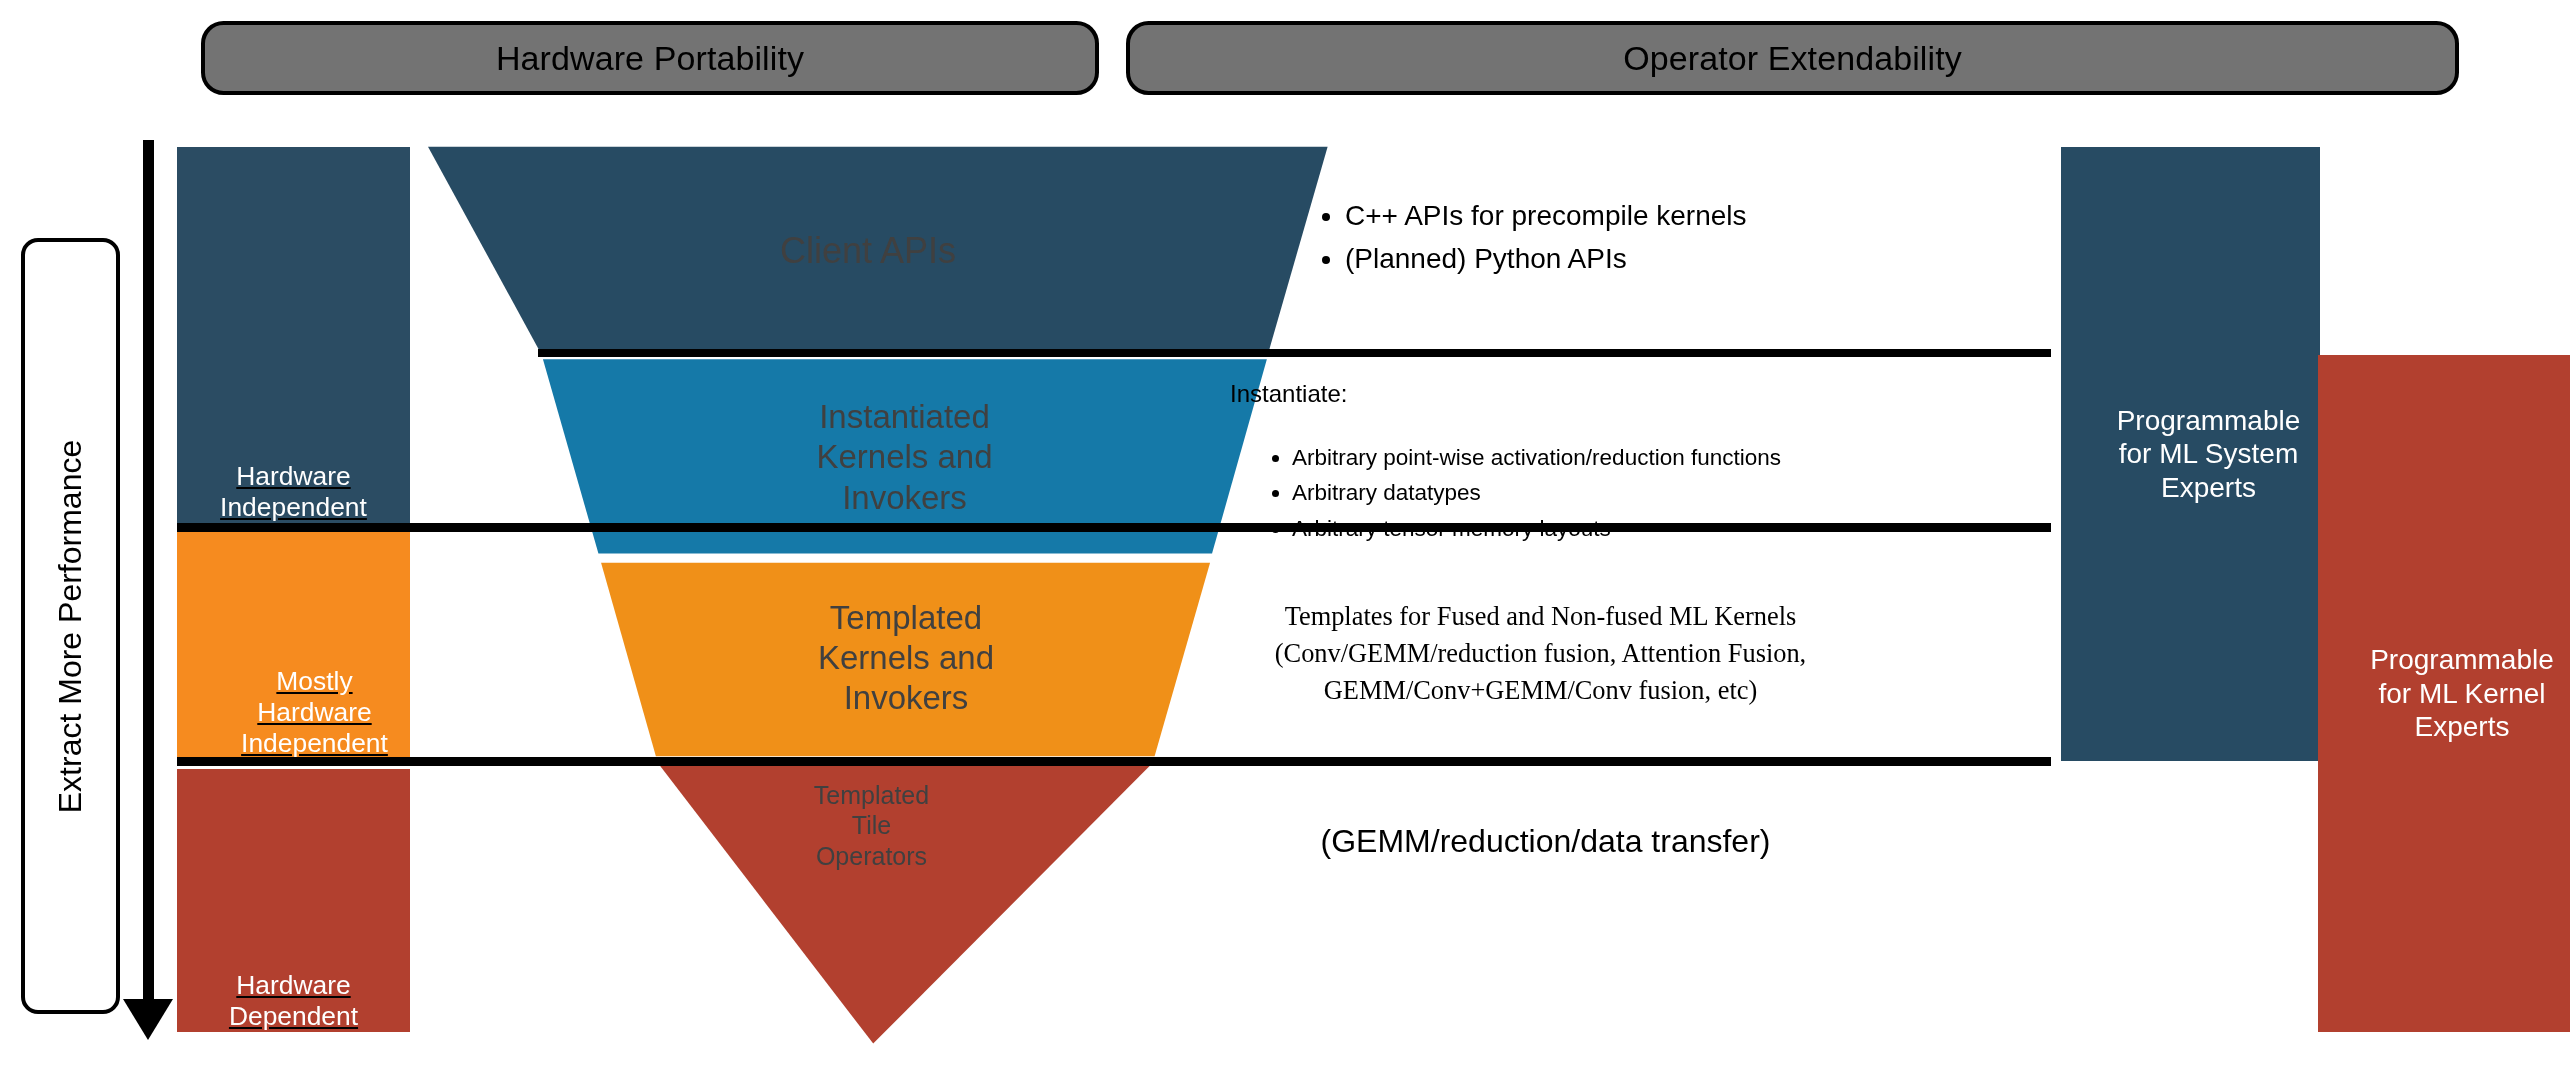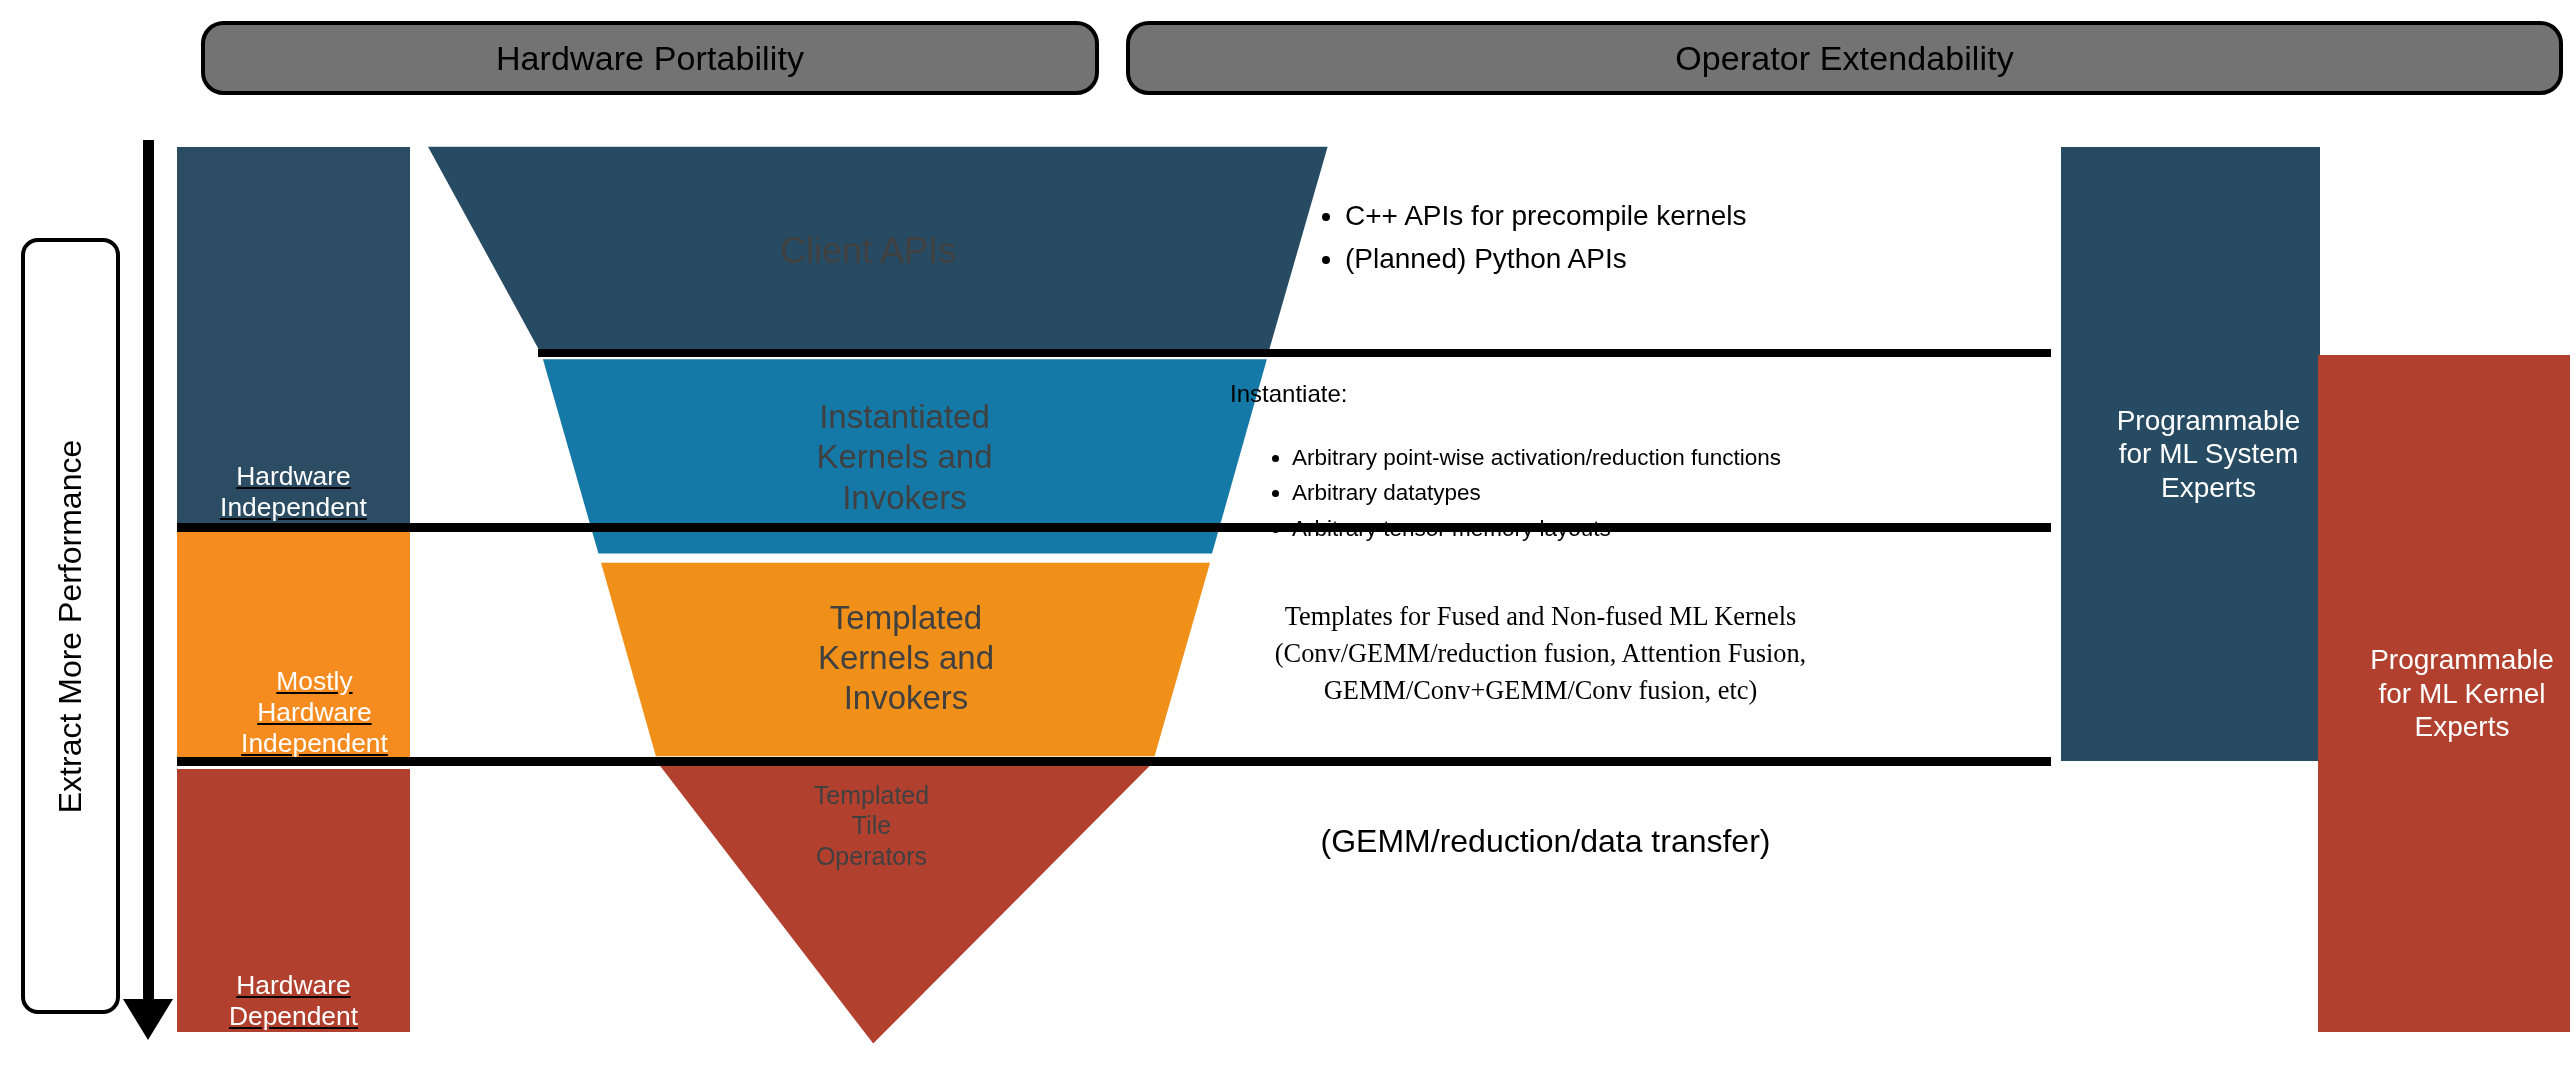--- a/index.html
+++ b/index.html
@@ -136,21 +136,21 @@
 </style>
 </head>
 <body>
 
 <div id="stage">
 
   <div class="abs header-pill" style="left:201px; top:21px; width:898px; height:74px;">
     <span>Hardware Portability</span>
   </div>
 
-  <div class="abs header-pill" style="left:1126px; top:21px; width:1437px; height:74px;">
+  <div class="abs header-pill" style="left:1126px; top:21px; width:1333px; height:74px;">
     <span>Operator Extendability</span>
   </div>
 
   <div class="abs vert-box" style="left:21px; top:238px; width:99px; height:776px;">
     <span>Extract More Performance</span>
   </div>
 
   <div class="abs arrow-shaft" style="left:143px; top:140px; width:10.6px; height:865px;"></div>
   <div class="abs arrow-head" style="left:123px; top:999px;"></div>
 

